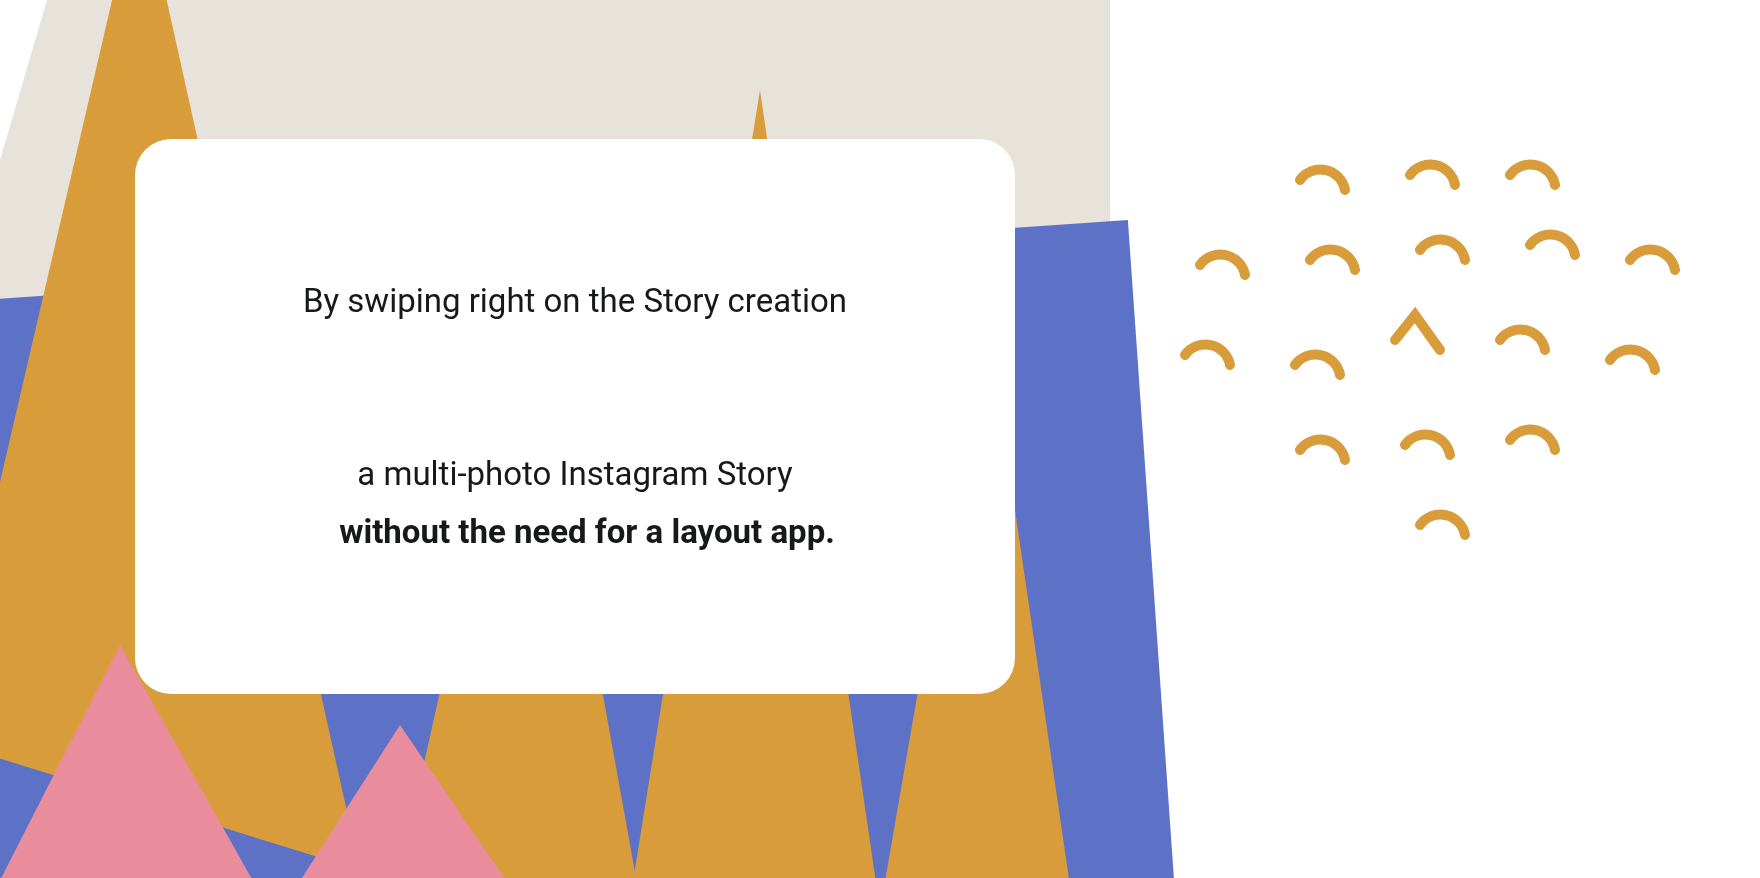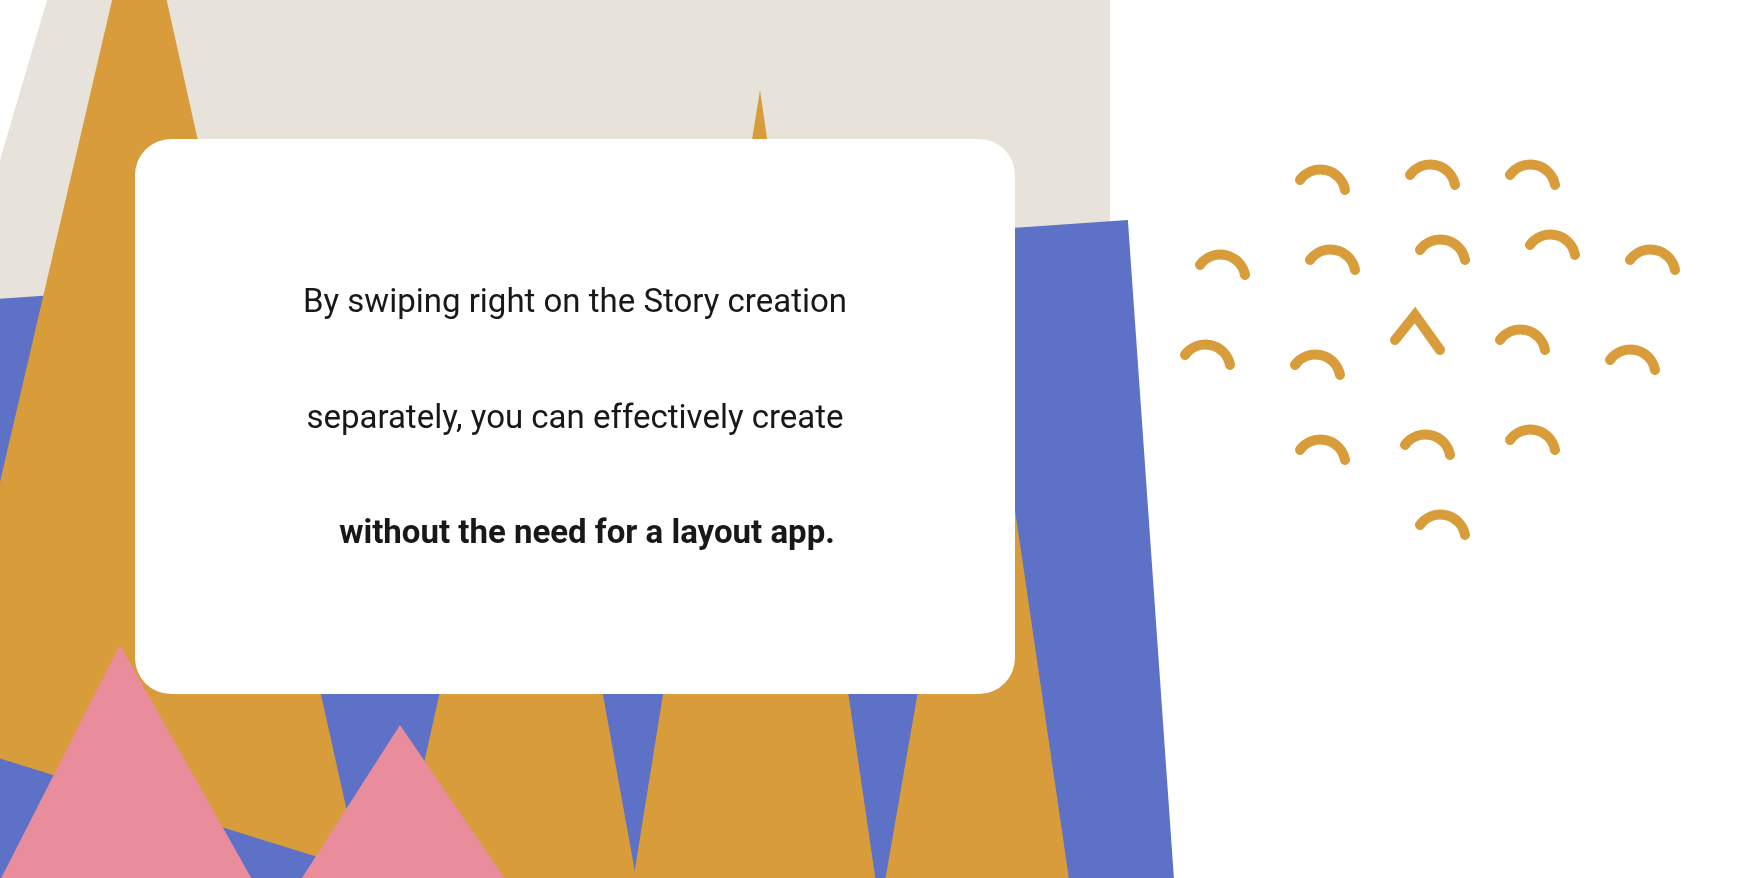--- a/index.html
+++ b/index.html
@@ -80,17 +80,17 @@
       <path d="M360 300 a25 25 0 0 1 45 10"></path>
       <path d="M270 385 a25 25 0 0 1 45 10"></path>
     </g>
   </svg>
 </div>
 
 <div class="card">
   <p class="card-text">
     <span>By swiping right on the Story creation</span><br>
     <br>
-    <span>separately, you can effectively create</span><br>
     <br>
+    <span>a multi-photo Instagram Story</span><br>
     <span class="bold">without the need for a layout app.</span>
   </p>
 </div>
 
 </body></html>

